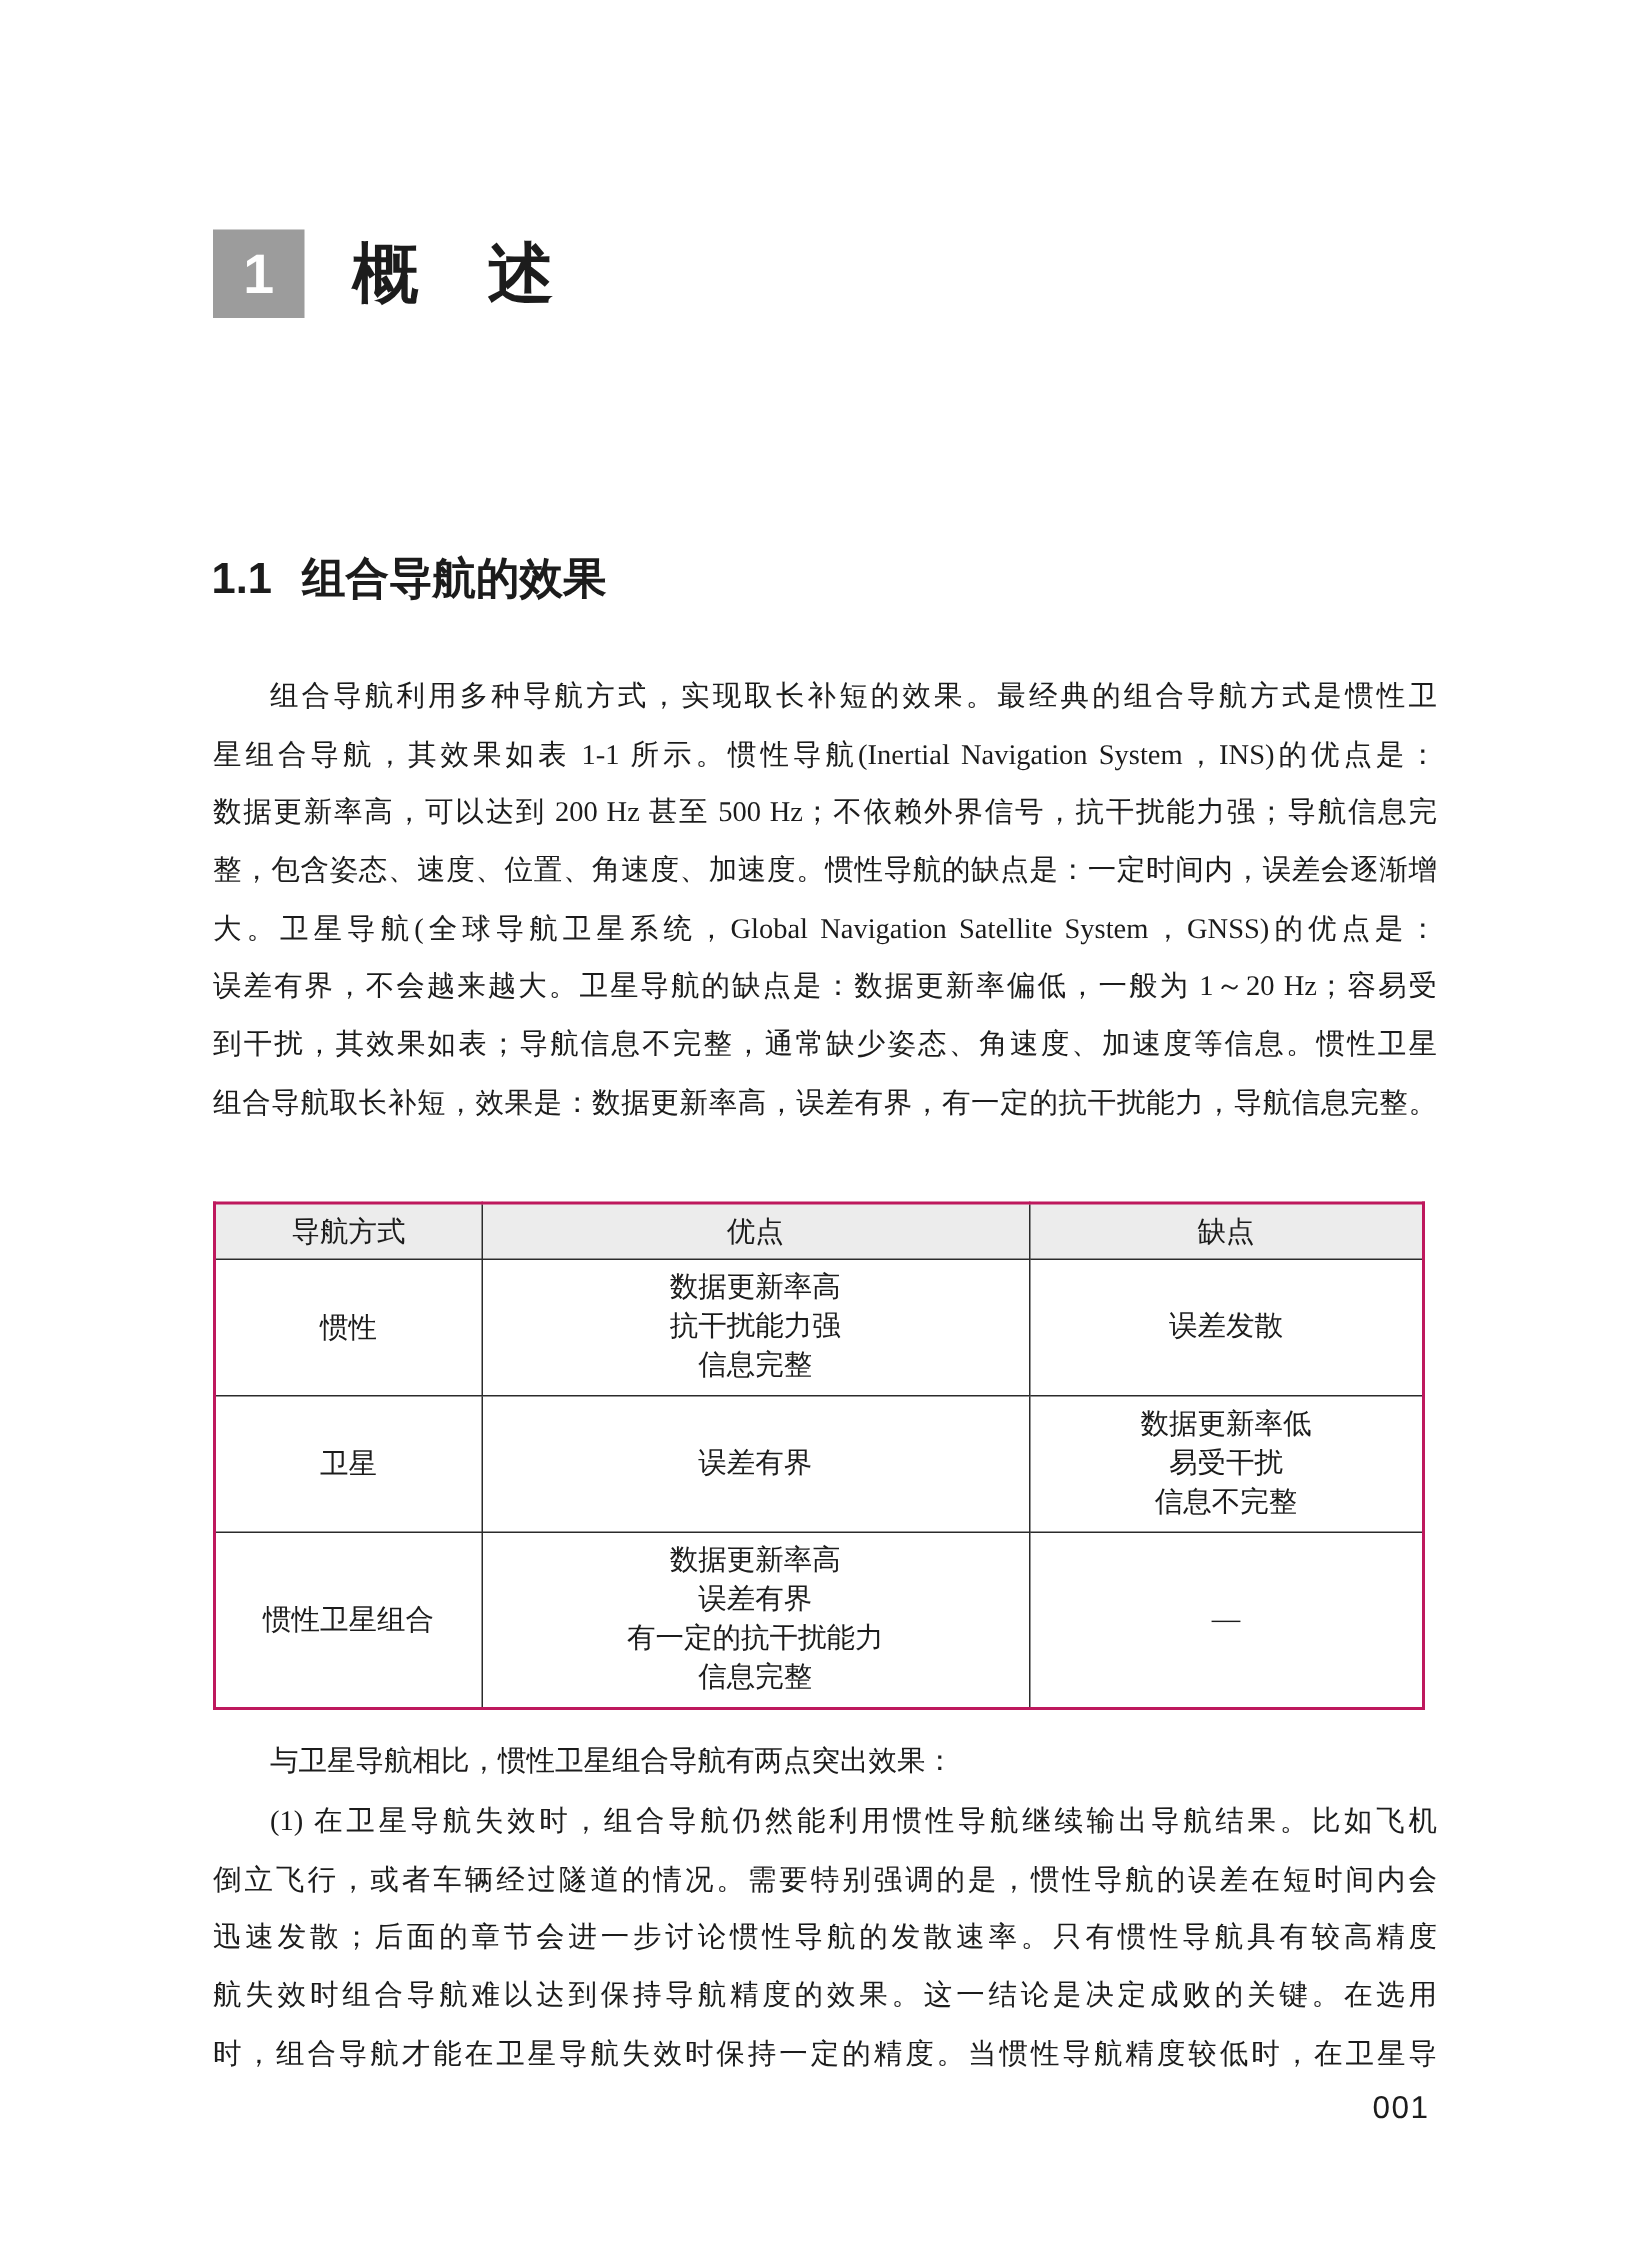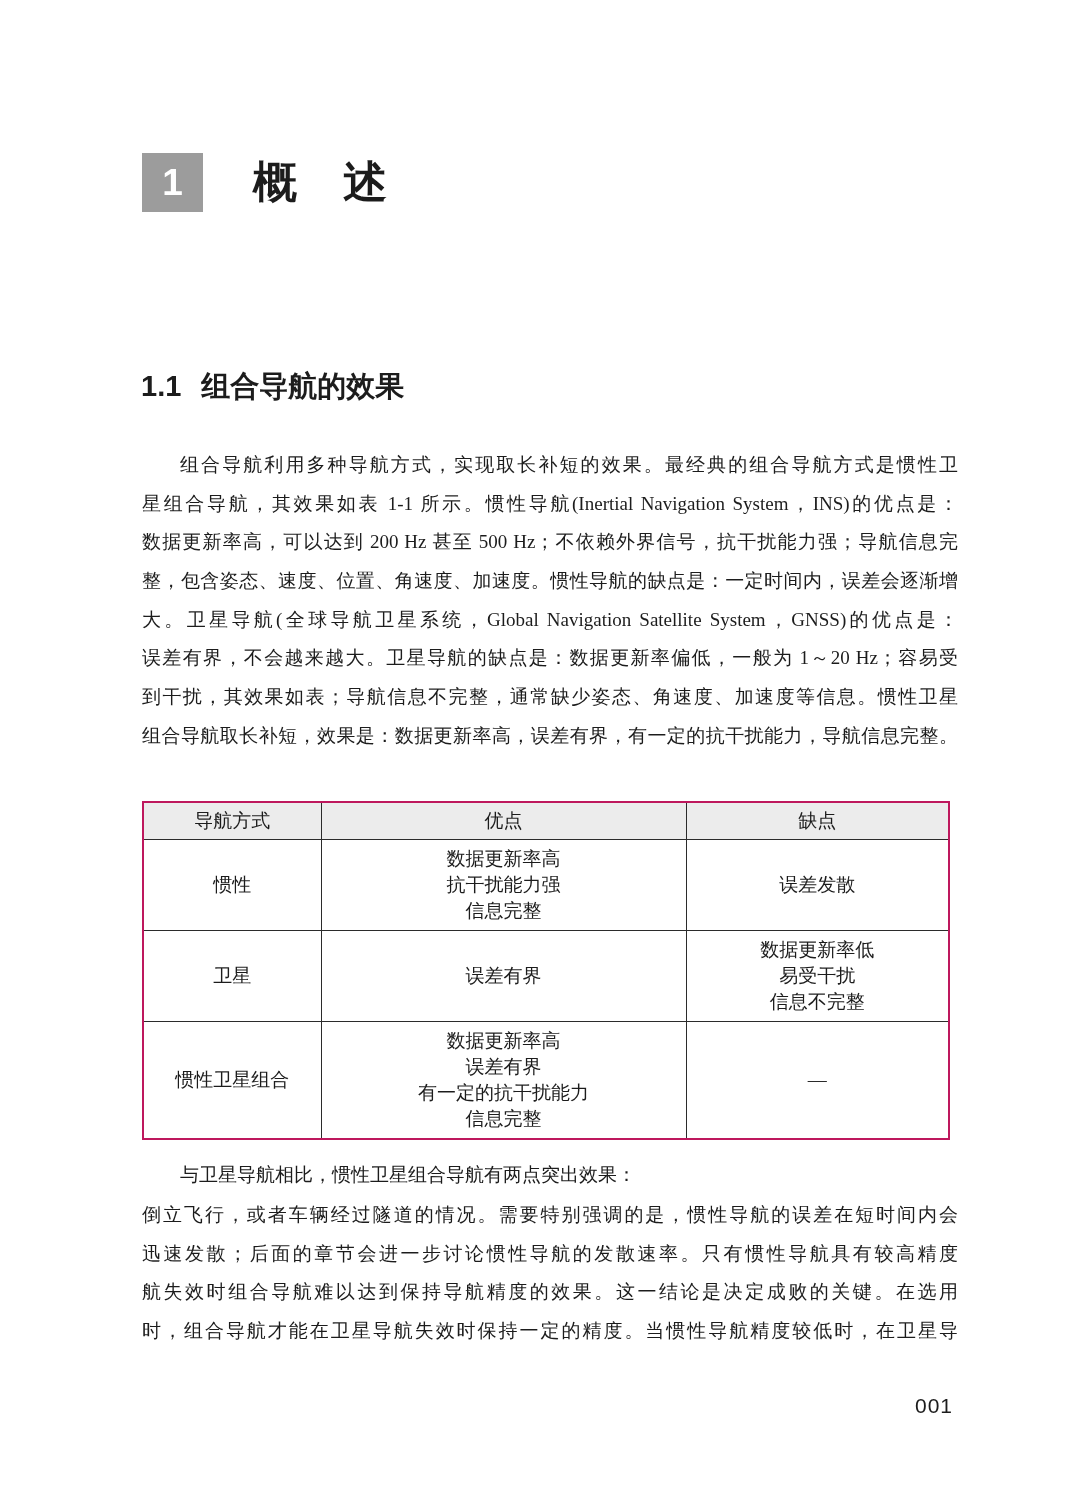--- a/index.html
+++ b/index.html
@@ -27,21 +27,21 @@
     background: var(--chapter-box-bg, #9c9c9c);
     color: #ffffff;
     display: flex;
     align-items: center;
     justify-content: center;
     font-family: "Liberation Sans", "DejaVu Sans", sans-serif;
     font-size: 37px;
     font-weight: bold;
   }
   .chapter-title {
-    margin-left: 50px;
+    margin-left: 32px;
     font-family: "Liberation Serif", "DejaVu Serif", serif;
     font-size: 44px;
     font-weight: bold;
     letter-spacing: 1px;
     white-space: pre;
   }
   
   .section-heading {
     position: absolute;
     left: 141px;
@@ -209,20 +209,21 @@
           </td>
       </tr>
     </tbody>
   </table>
 
   <div class="para para-2">
       <div class="tline indent">与卫星导航相比，惯性卫星组合导航有两点突出效果：</div>
     </div>
 
   <div class="para para-3">
+      <div class="tline indent just">(1) 在卫星导航失效时，组合导航仍然能利用惯性导航继续输出导航结果。比如飞机</div>
       <div class="tline just">倒立飞行，或者车辆经过隧道的情况。需要特别强调的是，惯性导航的误差在短时间内会</div>
       <div class="tline just">迅速发散；后面的章节会进一步讨论惯性导航的发散速率。只有惯性导航具有较高精度</div>
       <div class="tline just">航失效时组合导航难以达到保持导航精度的效果。这一结论是决定成败的关键。在选用</div>
       <div class="tline just">时，组合导航才能在卫星导航失效时保持一定的精度。当惯性导航精度较低时，在卫星导</div>
     </div>
 
   <div class="page-number">001</div>
 
 </div>
 

